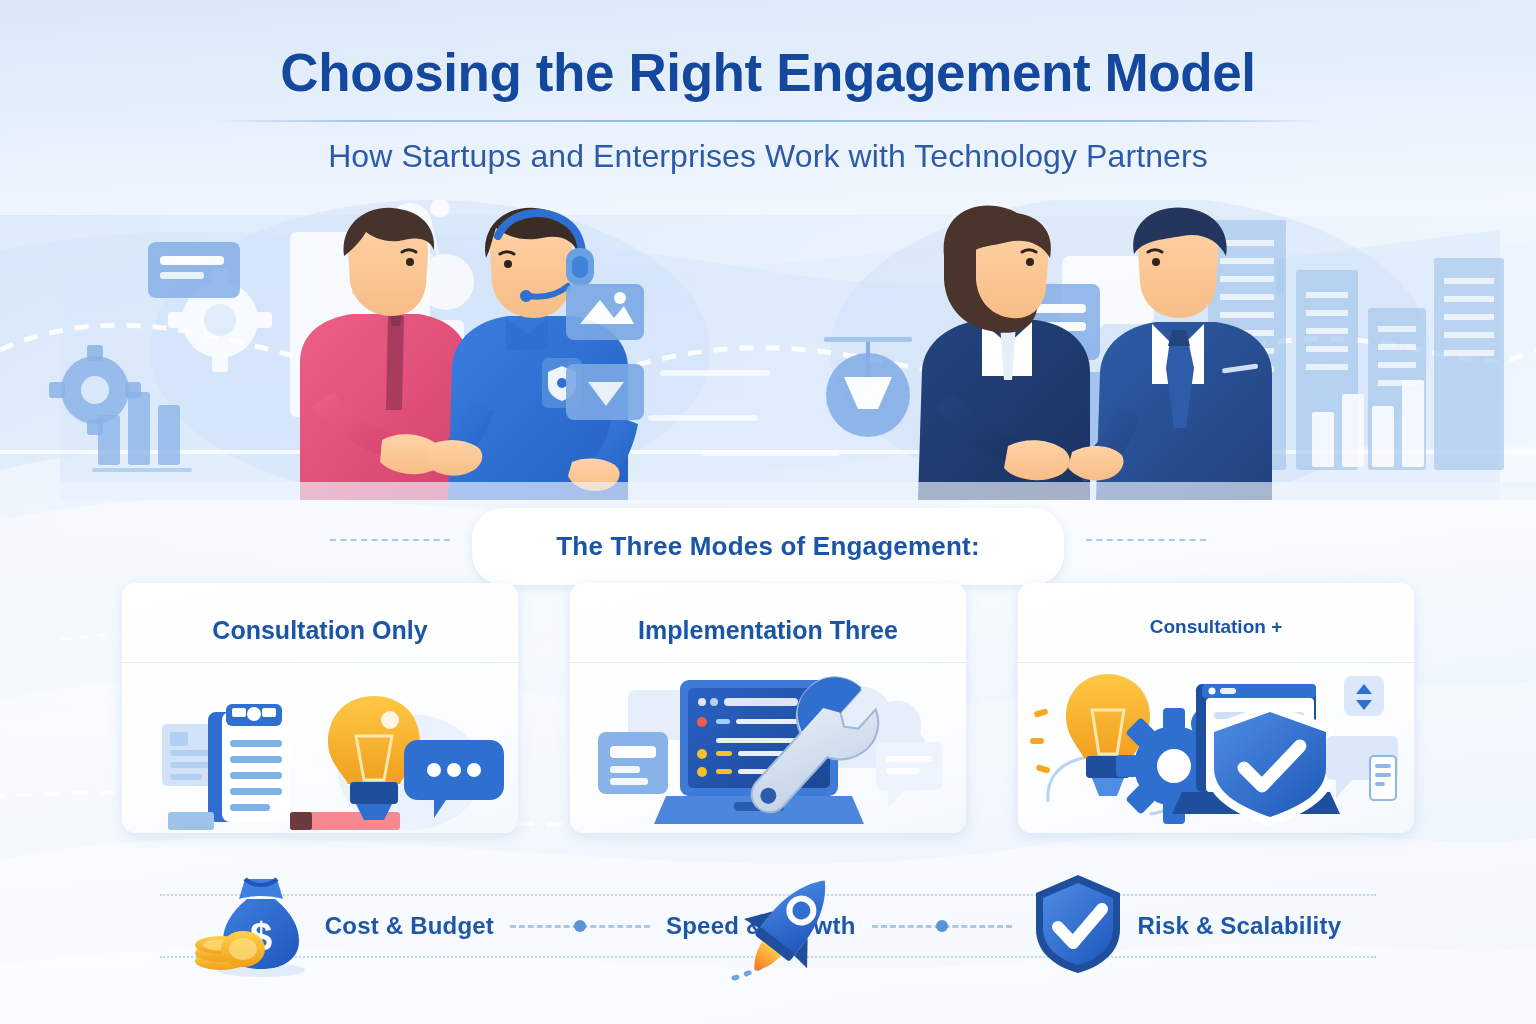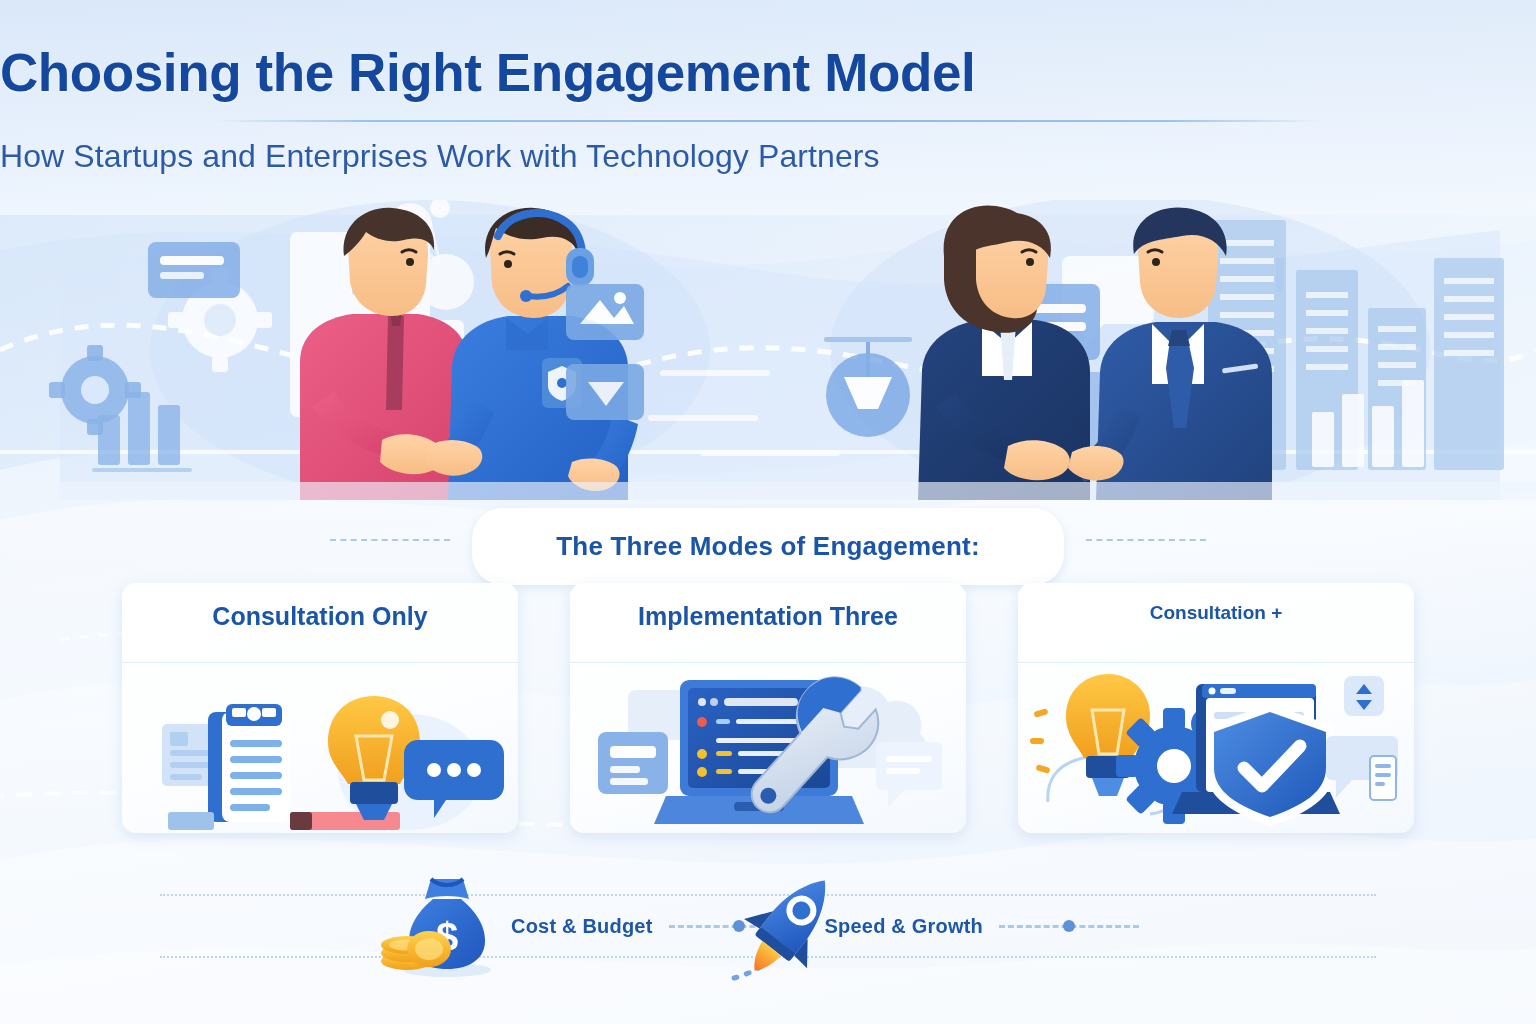--- a/index.html
+++ b/index.html
@@ -19,20 +19,21 @@
     overflow: hidden;
   }
 
   
   .bg-layer { position: absolute; inset: 0; pointer-events: none; }
 
   
   .header {
     position: absolute;
     top: 44px; left: 0; right: 0;
+    text-align: center;
     z-index: 6;
   }
   .title {
     font-size: 53px;
     font-weight: bold;
     color: #14479e;
     letter-spacing: -0.4px;
     line-height: 1.08;
     text-shadow: 0 1px 2px rgba(255,255,255,0.85);
   }
@@ -106,21 +107,21 @@
   .card {
     width: 396px;
     height: 250px;
     background: linear-gradient(165deg, #ffffff 0%, #fdfeff 55%, #f4f9ff 100%);
     border-radius: 14px;
     box-shadow: 0 4px 14px rgba(125,165,215,0.22);
     position: relative;
     overflow: hidden;
   }
   .card-title {
-    padding: 18px 20px 0;
+    padding: 32px 20px 0;
     text-align: center;
     font-size: 25px;
     font-weight: bold;
     color: #1a55a8;
     line-height: 1.22;
     min-height: 74px;
   }
   .card-title.two-line { font-size: 19px; text-align: center; }
   .card-title.two-line .ln2 { display: block; padding-left: 44px; }
   .card-divider {
@@ -160,21 +161,21 @@
     align-items: center;
     justify-content: center;
     gap: 0;
   }
   .metric {
     display: flex;
     align-items: center;
     gap: 10px;
   }
   .metric-label {
-    font-size: 20px;
+    font-size: 24px;
     font-weight: bold;
     color: #1f57a8;
     white-space: nowrap;
     letter-spacing: 0.2px;
   }
   .metric-icon { flex: none; }
 
   .connector {
     width: 140px;
     height: 12px;
@@ -780,17 +781,33 @@
               <path d="M54,92 C56,108 62,116 66,120 C70,116 76,108 78,92 Z" fill="url(#flame)"></path>
             </g>
           </svg>
         </span>
       </div>
 
       <div class="connector">
         <span class="connector-dot"></span>
       </div>
 
+      <div class="metric">
+        <span class="metric-icon">
+          <svg width="100" height="106" viewBox="0 0 100 106">
+            <defs>
+              <linearGradient id="shB" x1="0" y1="0" x2="1" y2="1">
+                <stop offset="0%" stop-color="#4d8de4"></stop>
+                  <stop offset="100%" stop-color="#1f56bd"></stop>
+              </linearGradient>
+            </defs>
+            <path d="M50,4 L92,22 L92,58 C92,82 72,96 50,102 C28,96 8,82 8,58 L8,22 Z" fill="#1f4e9c"></path>
+            <path d="M50,12 L85,27 L85,57 C85,77 68,89 50,94 C32,89 15,77 15,57 L15,27 Z" fill="url(#shB)"></path>
+            <path d="M30,56 L45,72 L74,38" fill="none" stroke="#ffffff" stroke-width="12" stroke-linecap="round" stroke-linejoin="round"></path>
+          </svg>
+        </span>
+        <span class="metric-label">Risk &amp; Scalability</span>
+      </div>
 
     </div>
   </div>
 
 </div>
 
 </body></html>

